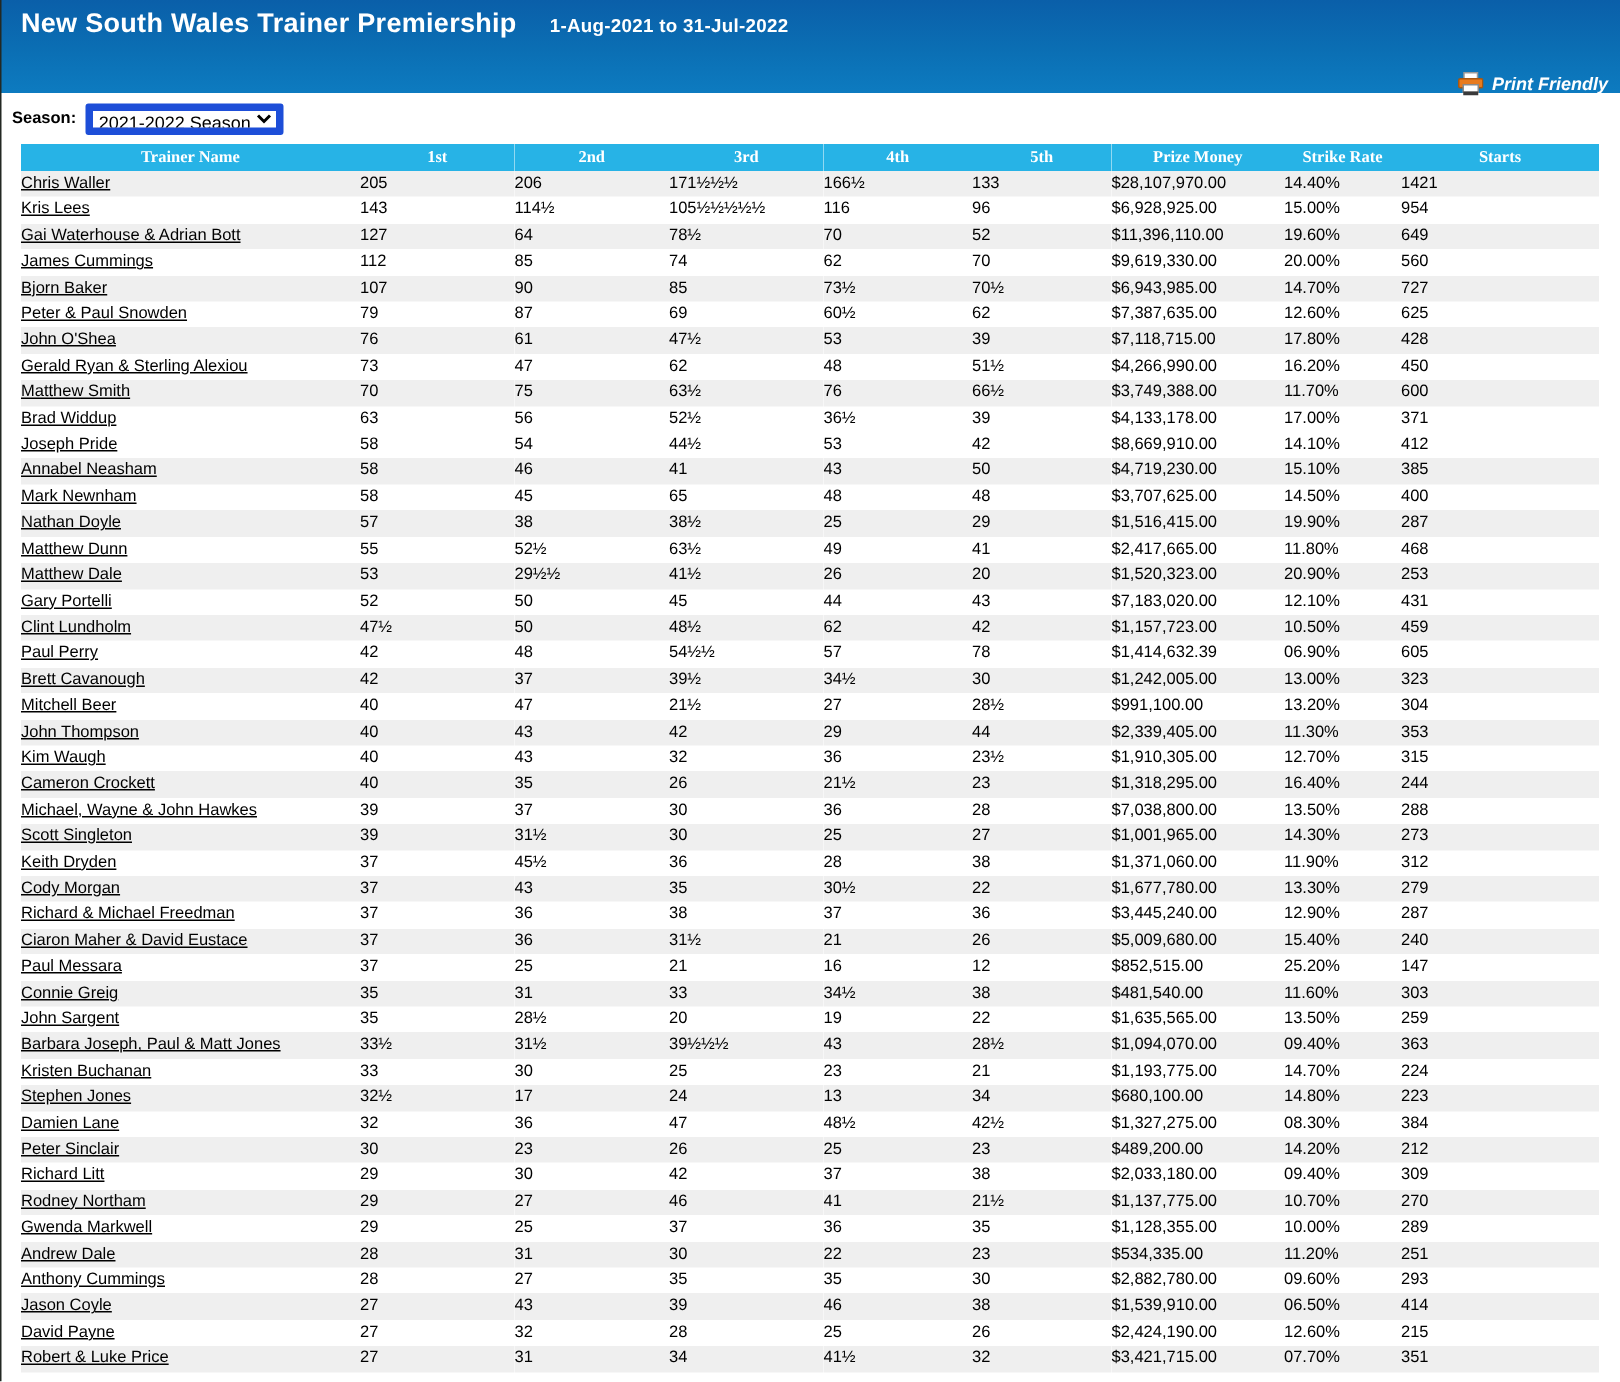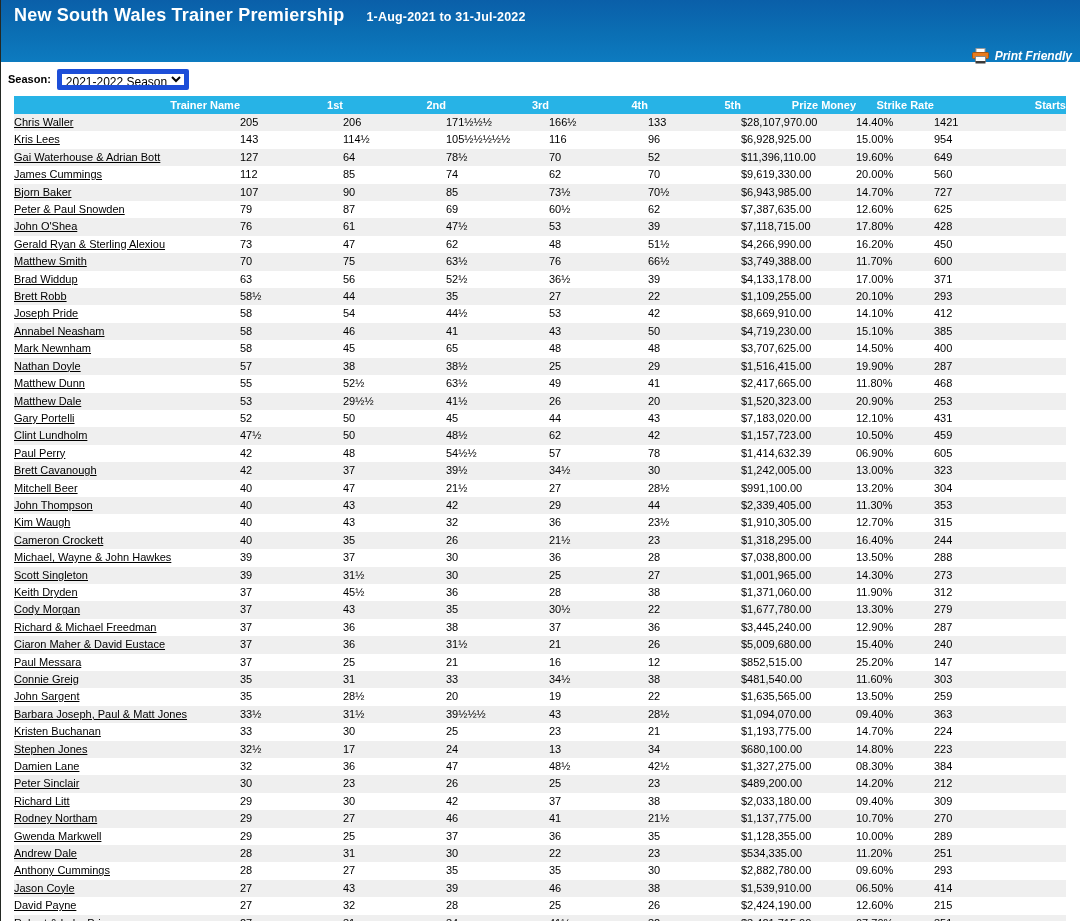--- a/index.html
+++ b/index.html
@@ -39,21 +39,21 @@
     font-size:12px;height:21px;min-width:118px;
     border:5px solid #1d4ed8;border-radius:2px;background:#fff;color:#000;
   }
   
   table.premiership{
     margin-left:14px;width:1052px;border-collapse:collapse;table-layout:fixed;
     font-size:11px;color:#000;
   }
   table.premiership th{
     background:#27b3e6;color:#fff;font-weight:bold;font-size:11px;
-    height:18px;padding:0;text-align:right;white-space:nowrap;overflow:hidden;
+    height:18px;padding:0;text-align:center;white-space:nowrap;overflow:hidden;font-family:Liberation Serif, serif;
   }
   table.premiership td{
     height:17.4px;padding:0;text-align:left;white-space:nowrap;overflow:hidden;
     line-height:17.4px;
   }
   table.premiership tr.odd td{background:#efefef;}
   table.premiership tr.even td{background:#ffffff;}
   
   th.c1, td.c1{padding-left:8px;}
   th.c2, td.c2, th.c3, td.c3, th.c4, td.c4, th.c5, td.c5, th.c6, td.c6{padding-left:5px;}
@@ -216,31 +216,20 @@
         <td class="c1"><a>Brad Widdup</a></td>
         <td class="c2">63</td>
         <td class="c3">56</td>
         <td class="c4">52½</td>
         <td class="c5">36½</td>
         <td class="c6">39</td>
         <td class="c7">$4,133,178.00</td>
         <td class="c8">17.00%</td>
         <td class="c9">371</td>
       </tr>
-      <tr class="odd">
-        <td class="c1"><a>Brett Robb</a></td>
-        <td class="c2">58½</td>
-        <td class="c3">44</td>
-        <td class="c4">35</td>
-        <td class="c5">27</td>
-        <td class="c6">22</td>
-        <td class="c7">$1,109,255.00</td>
-        <td class="c8">20.10%</td>
-        <td class="c9">293</td>
-      </tr>
       <tr class="even">
         <td class="c1"><a>Joseph Pride</a></td>
         <td class="c2">58</td>
         <td class="c3">54</td>
         <td class="c4">44½</td>
         <td class="c5">53</td>
         <td class="c6">42</td>
         <td class="c7">$8,669,910.00</td>
         <td class="c8">14.10%</td>
         <td class="c9">412</td>

